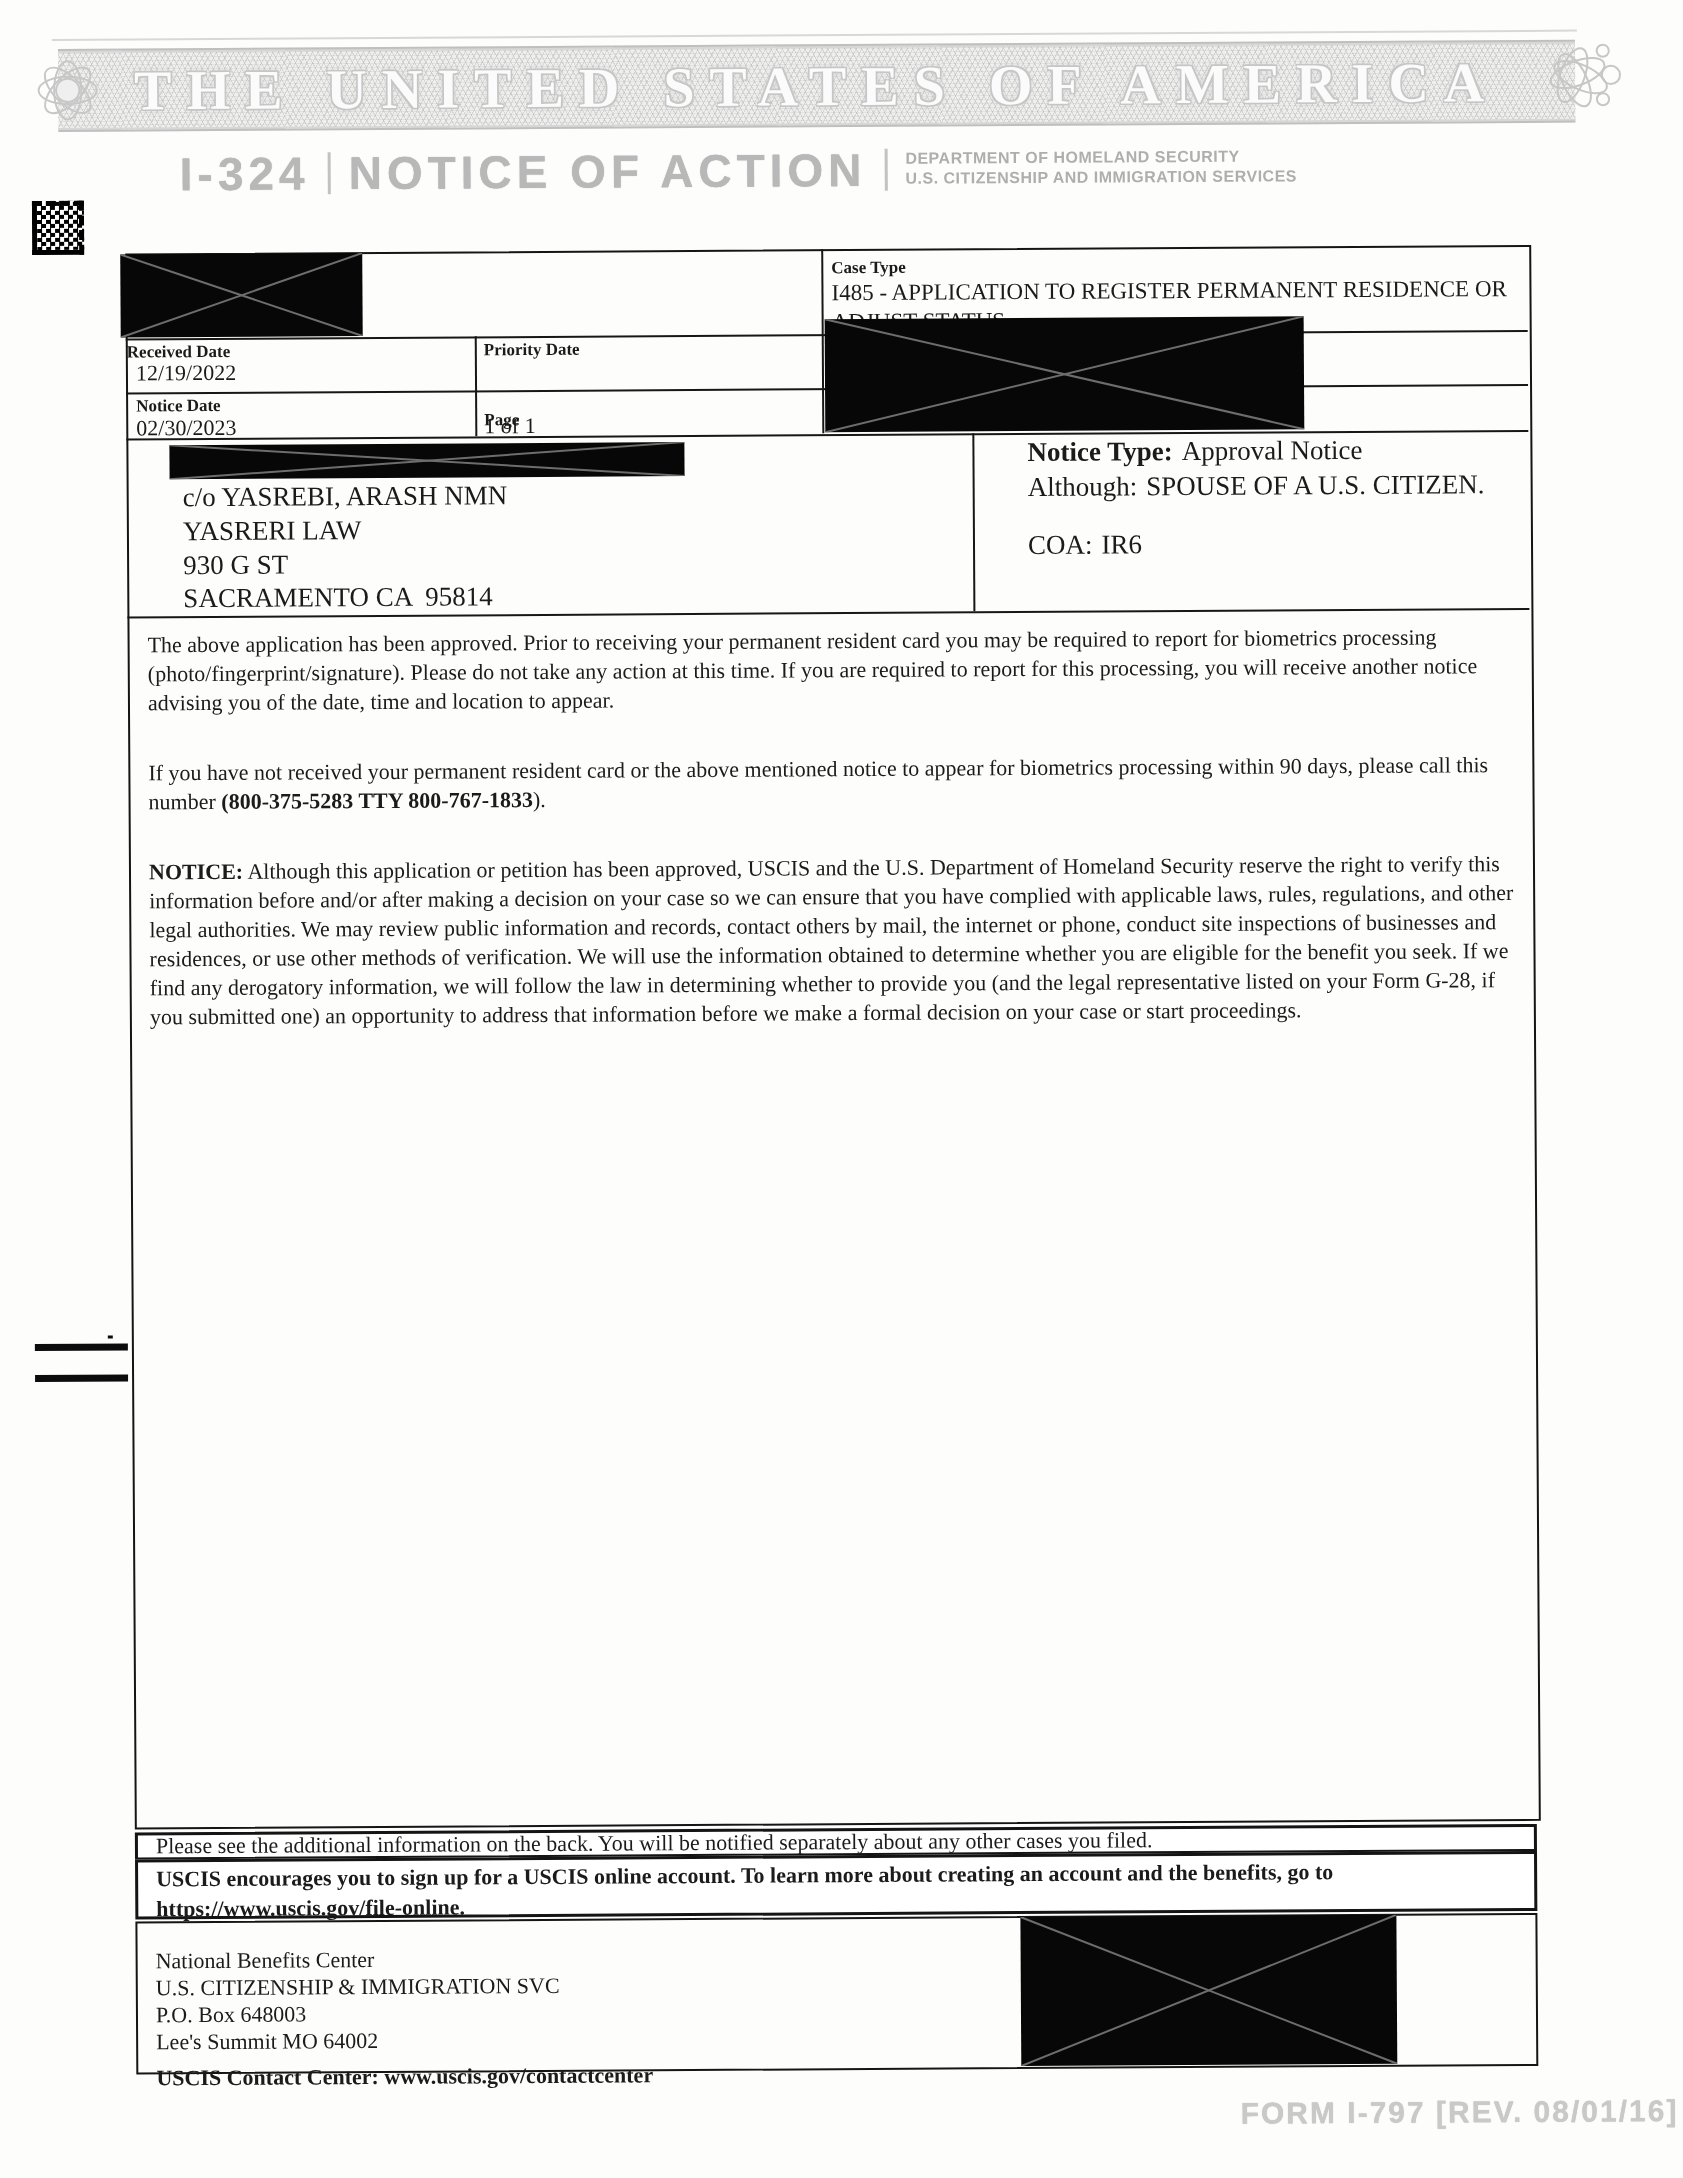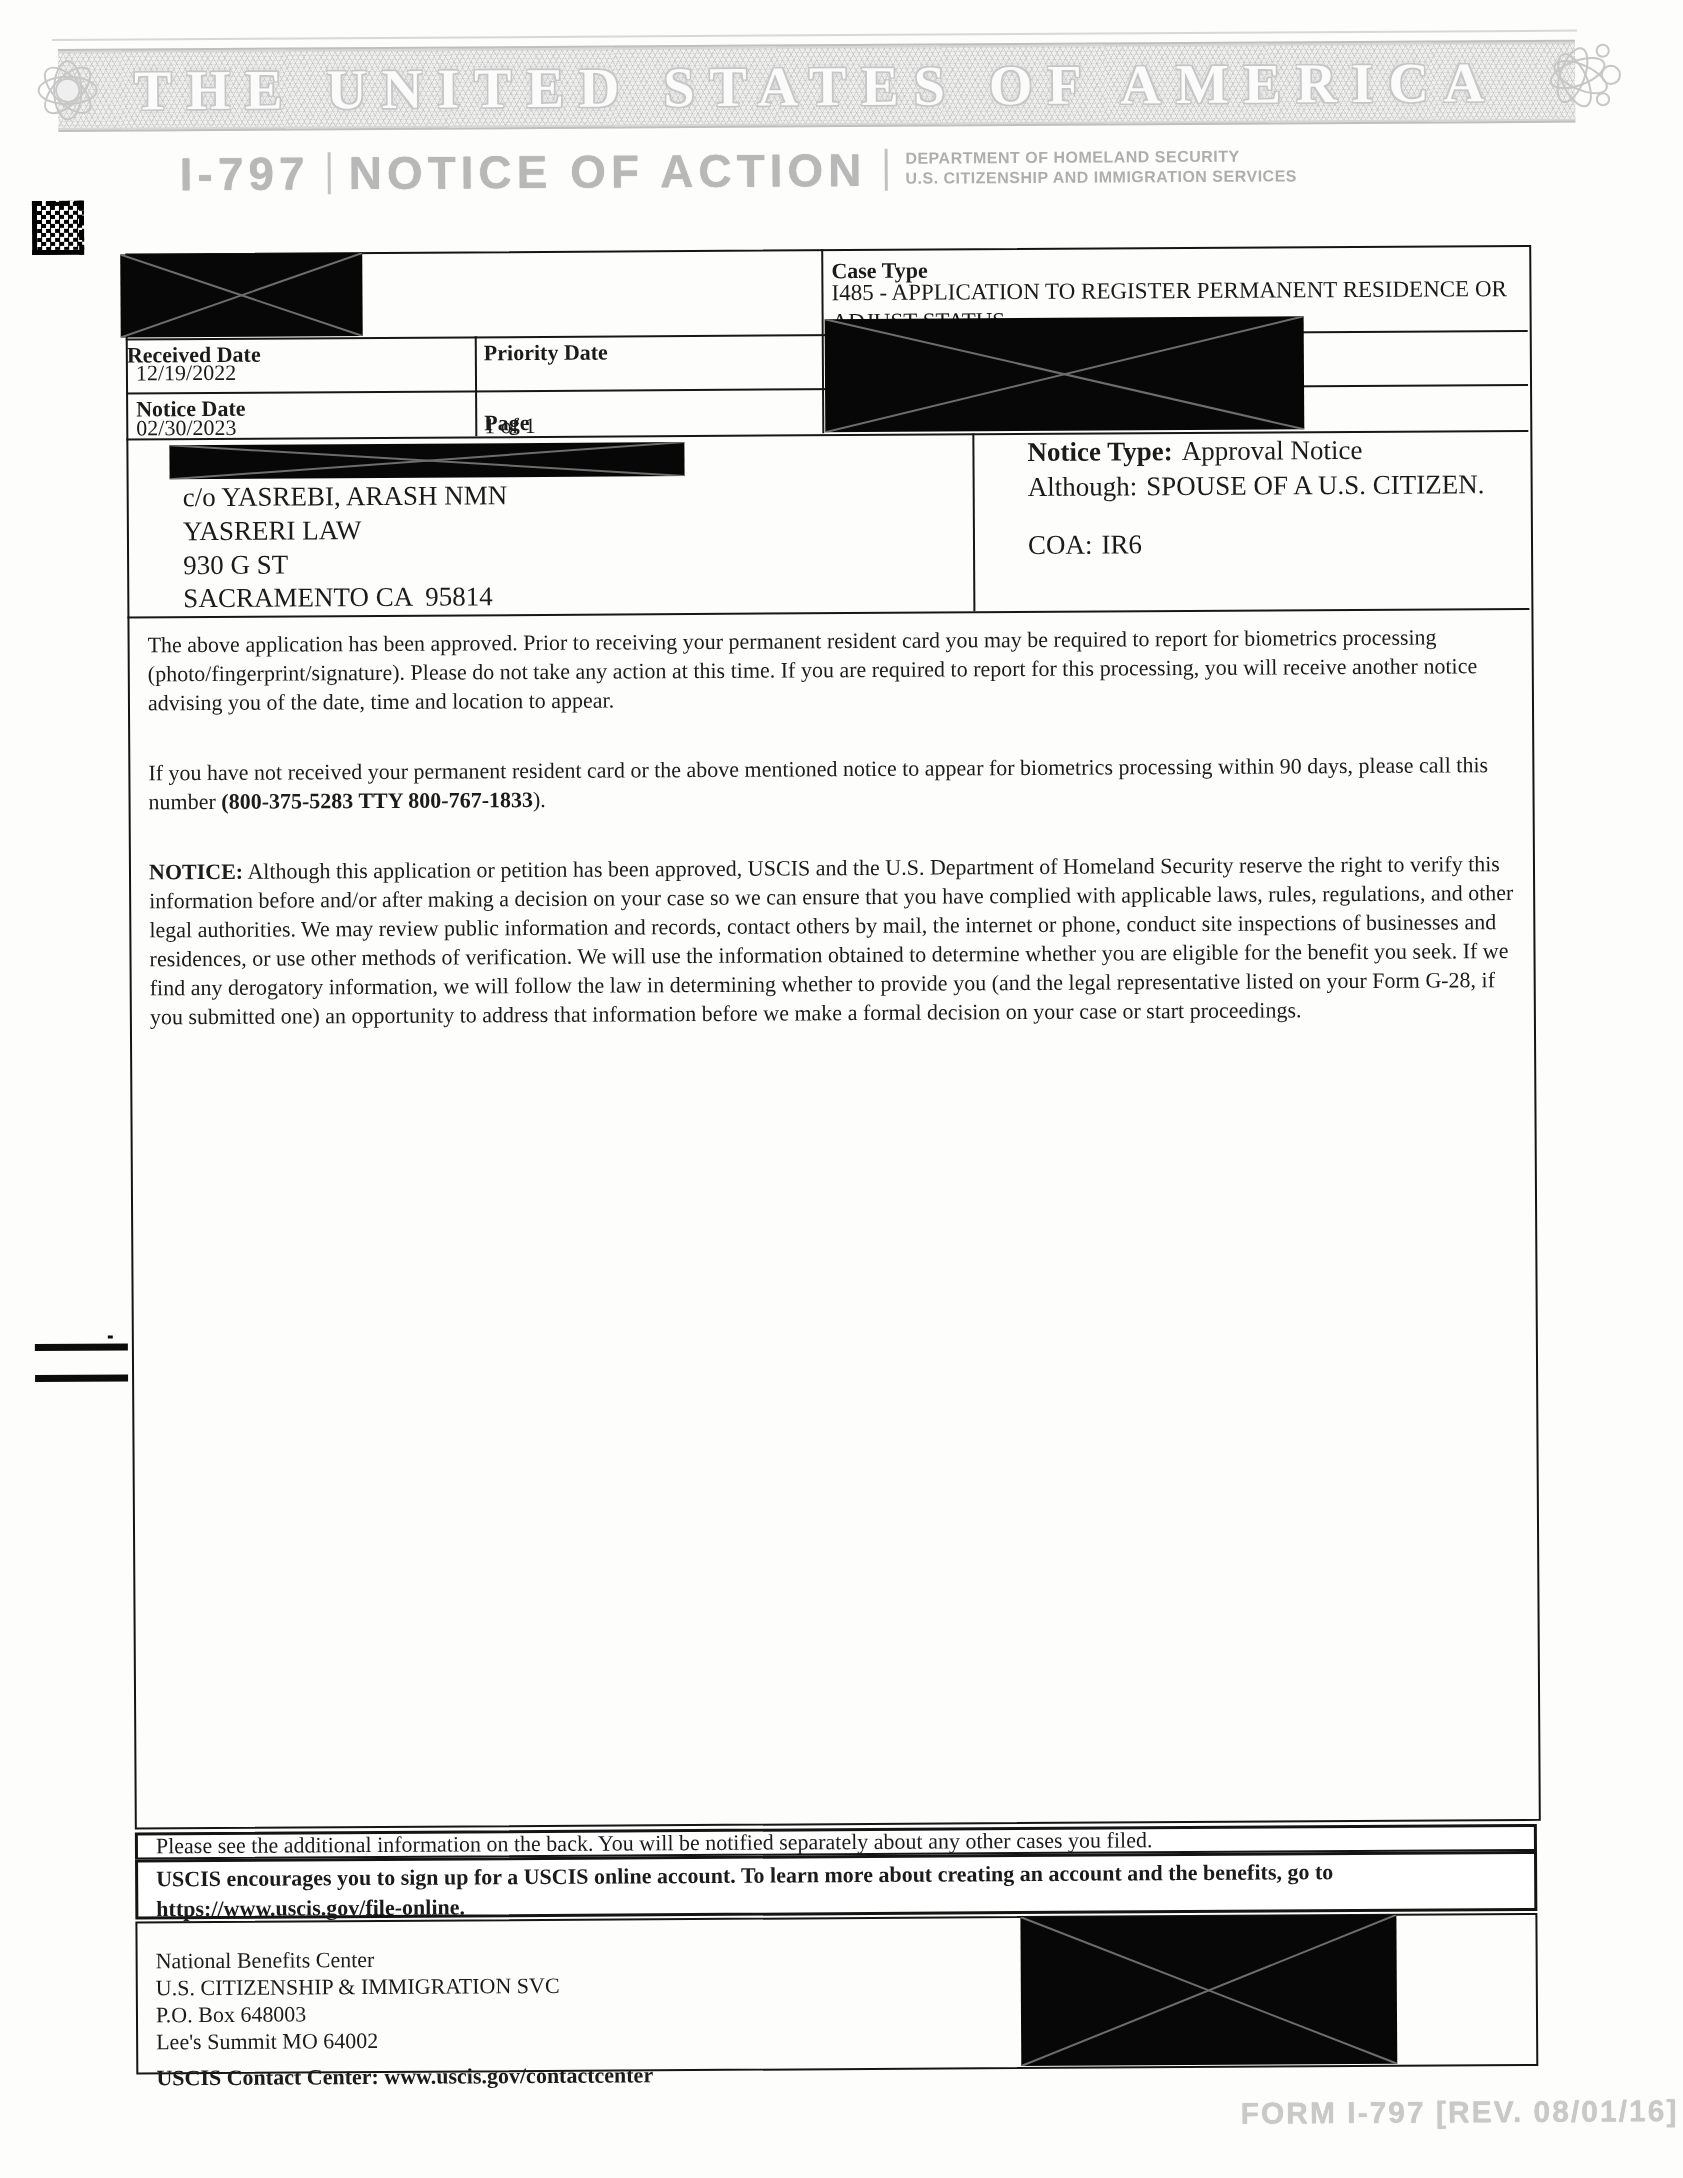--- a/index.html
+++ b/index.html
@@ -35,21 +35,21 @@
   .dept{font-size:16px;line-height:20px;color:#aeaeae;letter-spacing:0.5px;margin-top:2px;}
 
   
   .dm{position:absolute;border-left:5px solid #000;border-bottom:5px solid #000;
       border-top:5px dashed #000;border-right:5px dashed #000;
       background:conic-gradient(#000 25%, #fff 0 50%, #000 0 75%, #fff 0);
       background-size:9px 9px;}
 
   
   .formbox{position:absolute;border:2px solid #151515;background:transparent;}
-  .lbl{position:absolute;font-size:22px;font-weight:bold;white-space:nowrap;}
+  .lbl{position:absolute;font-size:17px;font-weight:bold;white-space:nowrap;}
   .val{position:absolute;font-size:22px;white-space:nowrap;}
   .caseval{position:absolute;font-size:23px;line-height:29px;}
   .addr-line{position:absolute;font-size:27px;white-space:pre;}
   .ncell{position:absolute;font-size:27px;white-space:nowrap;}
   .ncell .nlbl{font-weight:bold;}
   .ncell .nval{margin-left:9px;}
   .ncell.plain .nlbl{font-weight:normal;}
 
   
   .redact{position:absolute;background:#070707;}
@@ -99,21 +99,21 @@
       <ellipse cx="45" cy="48" rx="12" ry="28" transform="rotate(70 45 48)"></ellipse>
       <ellipse cx="48" cy="52" rx="12" ry="28" transform="rotate(115 48 52)"></ellipse>
       <ellipse cx="42" cy="55" rx="12" ry="28" transform="rotate(155 42 55)"></ellipse>
       <circle cx="78" cy="50" r="9"></circle>
           <circle cx="70" cy="26" r="6"></circle>
           <circle cx="70" cy="74" r="6"></circle>
     </svg>
   </div>
 
   <div class="subhead" style="left:184px;top:147px;">
-    <span class="form-code">I-797</span>
+    <span class="form-code">I-324</span>
     <span class="sep"></span>
     <span class="form-title">NOTICE OF ACTION</span>
     <span class="sep"></span>
     <span class="dept">
       <span>DEPARTMENT OF HOMELAND SECURITY</span><br>
       <span>U.S. CITIZENSHIP AND IMMIGRATION SERVICES</span>
     </span>
   </div>
 
   <div class="dm" style="left:36px;top:196px;width:42px;height:44px;"></div>

